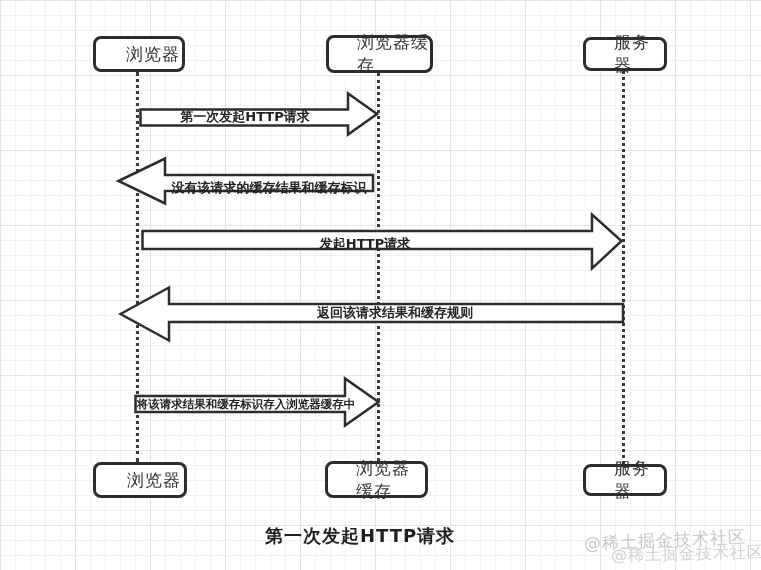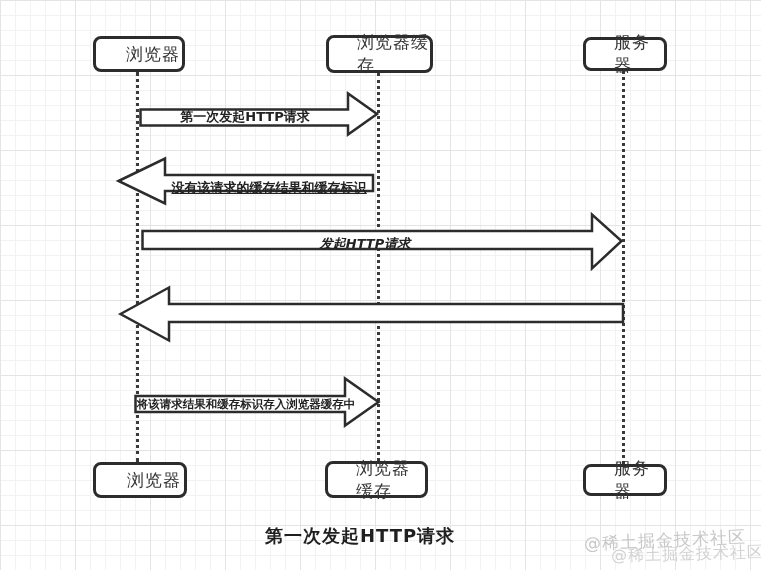--- a/index.html
+++ b/index.html
@@ -79,30 +79,31 @@
   <div class="lifeline" style="left:622px; top:71px; height:393px;"></div>
 
   <svg class="arrow-svg" style="left:139px; top:92px;" width="240" height="44" viewBox="0 0 240 44">
     <polygon points="1.5,17.5 209,17.5 209,1.5 238,22 209,42.5 209,33.5 1.5,33.5"></polygon>
   </svg>
   <div class="msg-label" style="left:145px; top:108px; width:200px; height:18px;">第一次发起HTTP请求</div>
 
   <svg class="arrow-svg" style="left:117px; top:157px;" width="258" height="48" viewBox="0 0 258 48">
     <polygon points="1.5,24 48,1.5 48,18 256,18 256,34 48,34 48,46.5"></polygon>
   </svg>
-  <div class="msg-label" style="left:165px; top:174px; width:208px; height:28px;text-decoration:underline;">没有该请求的缓存结果和缓存标识</div>
+  <div class="msg-label" style="left:165px; top:174px; width:208px; height:28px;">没有该请求的缓存结果和缓存标识</div>
 
   <svg class="arrow-svg" style="left:141px; top:213px;" width="482" height="57" viewBox="0 0 482 57">
     <polygon points="1.5,18 451,18 451,1.5 480.5,28 451,55.5 451,36 1.5,36"></polygon>
   </svg>
-  <div class="msg-label" style="left:145px; top:231px; width:440px; height:26px;font-style:italic;">发起HTTP请求</div>
+  <div class="msg-label" style="left:145px; top:231px; width:440px; height:26px;">发起HTTP请求</div>
 
   <svg class="arrow-svg" style="left:119px; top:286px;" width="506" height="56" viewBox="0 0 506 56">
     <polygon points="1.5,28 50,1.5 50,18 504,18 504,36 50,36 50,54.5"></polygon>
   </svg>
+  <div class="msg-label" style="left:170px; top:304px; width:450px; height:18px;">返回该请求结果和缓存规则</div>
 
   <svg class="arrow-svg" style="left:134px; top:377px;" width="246" height="50" viewBox="0 0 246 50">
     <polygon points="1.5,19 211,19 211,1.5 244.5,25 211,48.5 211,35 1.5,35"></polygon>
   </svg>
   <div class="msg-label" style="left:137px; top:395px; width:218px; height:18px; font-size:11.5px;">将该请求结果和缓存标识存入浏览器缓存中</div>
 
   <div class="actor-box" style="left:93px; top:36px; width:92px; height:36px;">
     <span>浏览器</span>
   </div>
   <div class="actor-box" style="left:326px; top:35px; width:107px; height:38px;">

